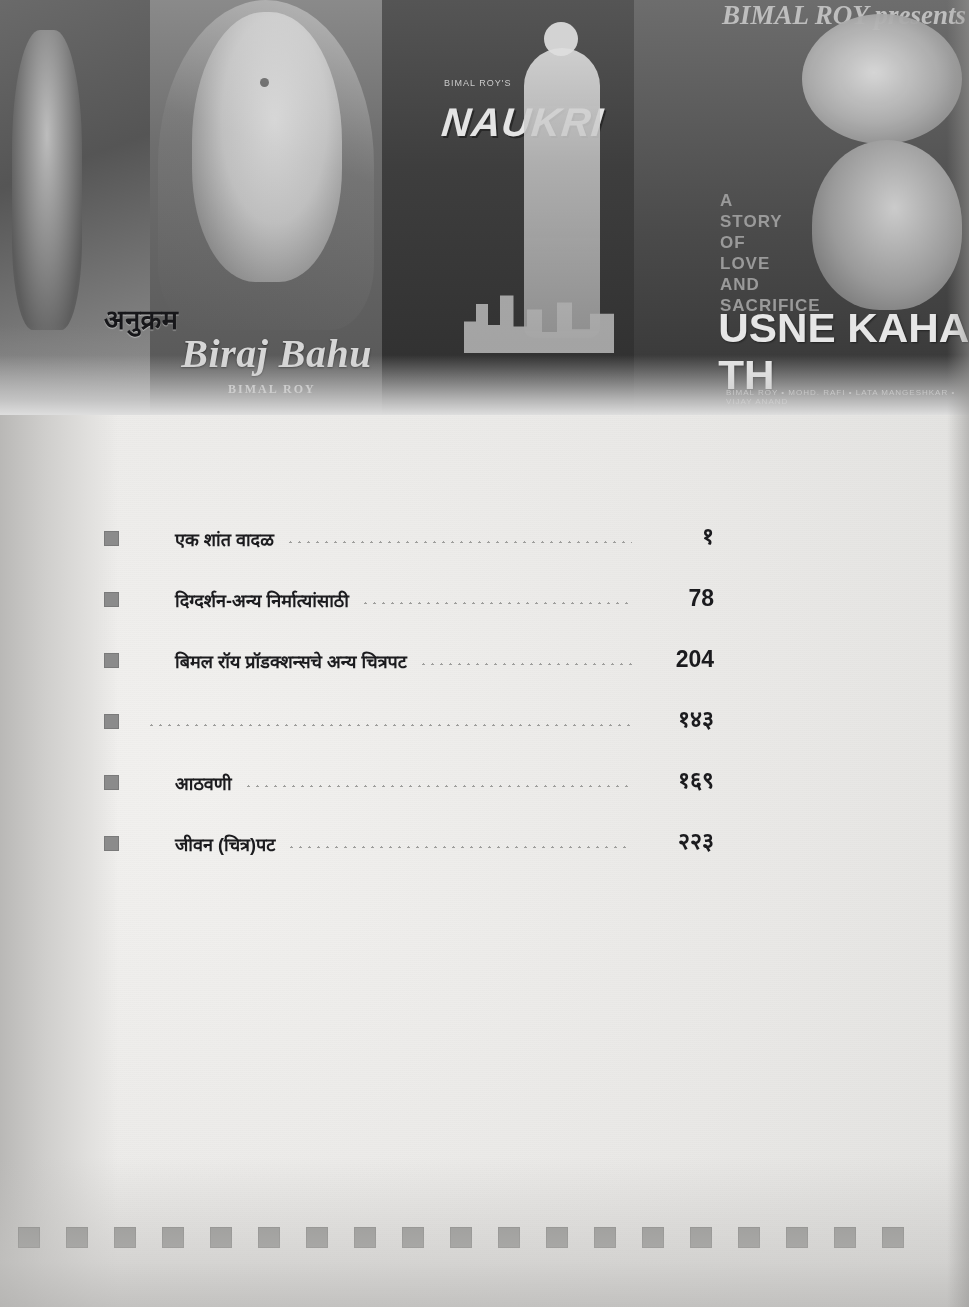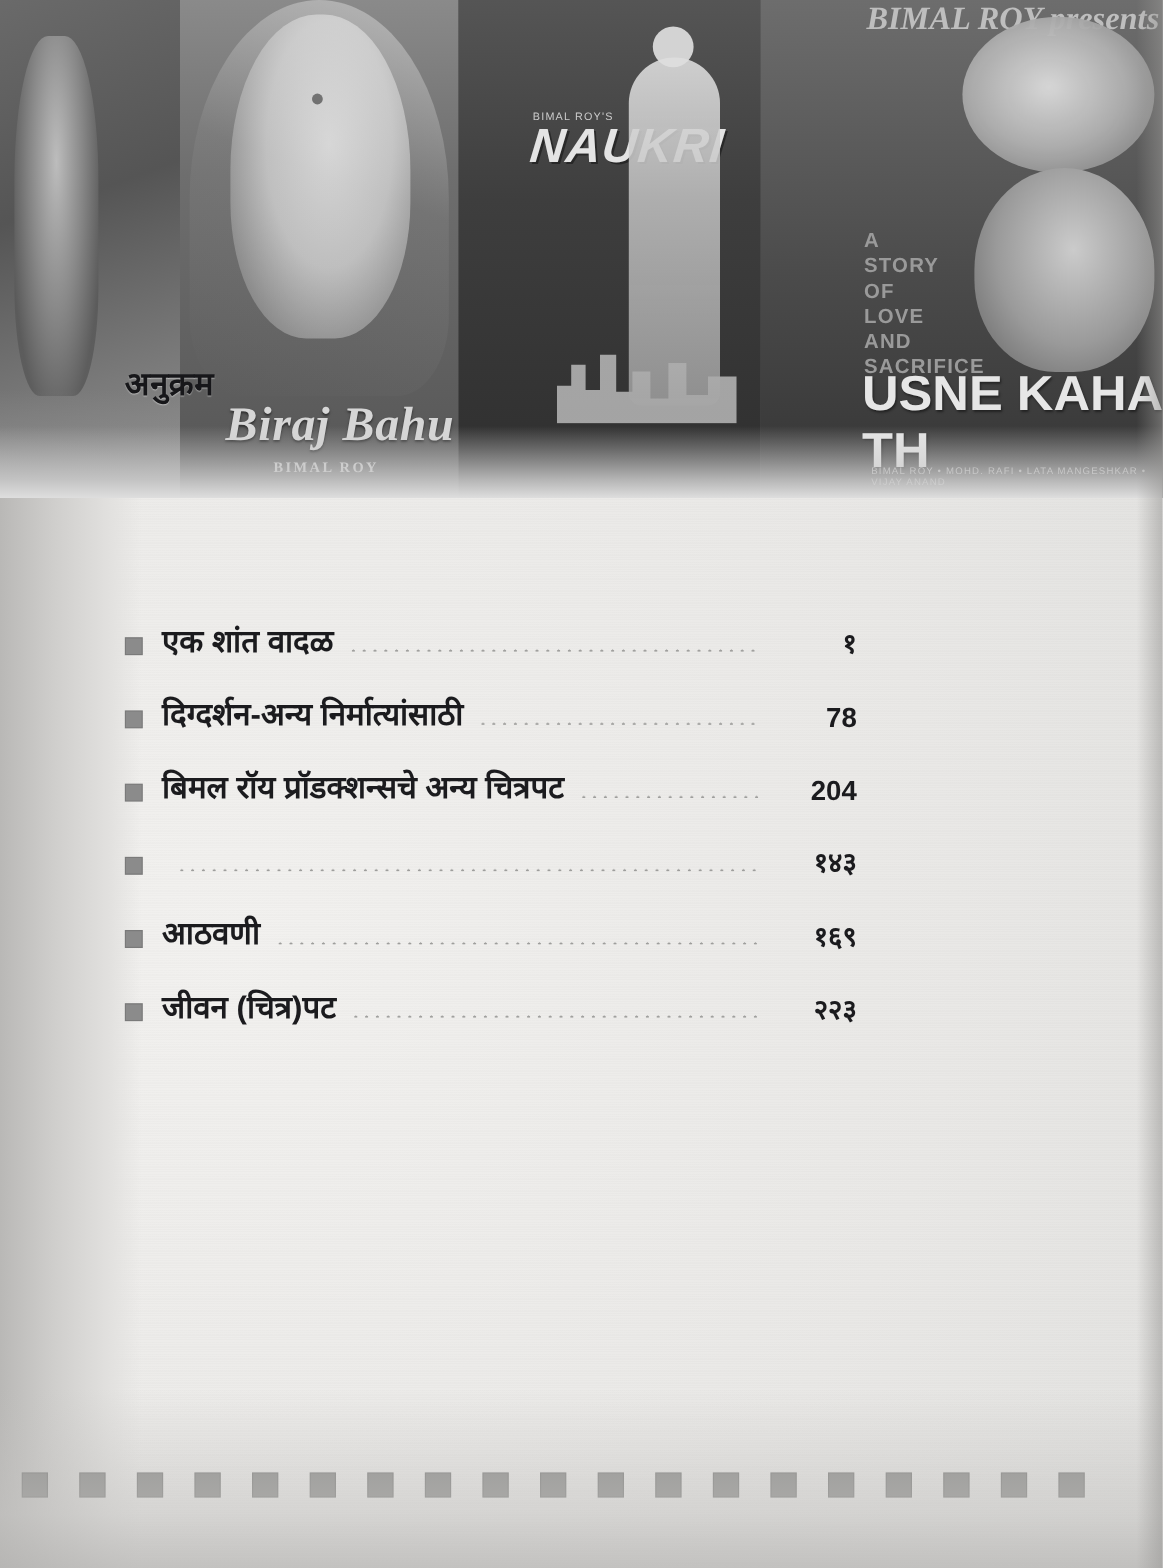--- a/index.html
+++ b/index.html
@@ -86,28 +86,29 @@
   .bindi{
     position:absolute;left:110px;top:78px;width:9px;height:9px;border-radius:50%;
     background:#4e4d49;
   }
   .veil{
     position:absolute;left:8px;top:0;width:216px;height:330px;
     background: linear-gradient(200deg, rgba(226,224,217,0.55) 0%, rgba(160,158,152,0.18) 45%, rgba(90,89,85,0.1) 100%);
     border-radius: 50% 50% 20% 20%;
   }
   .title-biraj{
-    position:absolute;left:38px;top:330px;width:200px;
+    position:absolute;left:22px;top:330px;width:200px;
     color:#d8d6cf;
     font-family: "Liberation Serif", serif;
     font-style: italic;
     font-weight:700;
     font-size:40px;
     letter-spacing:0.5px;
     text-shadow: 0 1px 2px rgba(0,0,0,.5);
+    text-align: right;
   }
   .credit-biraj{
     position:absolute;left:78px;top:382px;
     color:#cfcdc6;
     font-family:"Liberation Serif", serif;
     font-size:12px;
     letter-spacing:2px;
     font-weight:700;
   }
 
@@ -119,21 +120,21 @@
     color:#e6e4dd;
     font-family:"Liberation Sans", sans-serif;
     font-style:italic;
     font-weight:700;
     font-size:40px;
     letter-spacing:1px;
     transform: skewX(-6deg);
     text-shadow: 2px 2px 0 rgba(0,0,0,.4);
   }
   .naukri-small{
-    position:absolute;left:62px;top:92px;
+    position:absolute;left:62px;top:78px;
     color:#cdcbc4;
     font-family:"Liberation Sans", sans-serif;
     font-size:9px;
     letter-spacing:1px;
   }
   .figure{
     position:absolute;left:142px;top:48px;width:76px;height:290px;
     background: linear-gradient(180deg, rgba(222,220,213,.9) 0%, rgba(196,194,187,.85) 40%, rgba(168,166,160,.8) 100%);
     border-radius: 38px 38px 10px 10px;
     filter: blur(0.6px);
@@ -235,26 +236,27 @@
     width:15px;
     height:15px;
     background:#8b8b8b;
     margin-bottom:7px;
     margin-right:16px;
     flex:0 0 auto;
     box-shadow: inset 0 0 0 1px rgba(0,0,0,.12);
   }
   .toc-label{
     font-family:"Liberation Sans", sans-serif;
-    font-size:26px;
+    font-size:18px;
     font-weight:700;
     color:#1b1b1e;
     white-space:nowrap;
     flex:0 0 auto;
     padding-bottom:2px;
+    margin-left:40px;
   }
   .leader{
     flex:1 1 auto;
     margin:0 8px 10px 12px;
     height:2px;
     background-image: radial-gradient(circle, #9a9a98 1px, rgba(0,0,0,0) 1.4px);
     background-size: 9px 3px;
     background-repeat: repeat-x;
     background-position: 0 0;
     opacity:.95;

